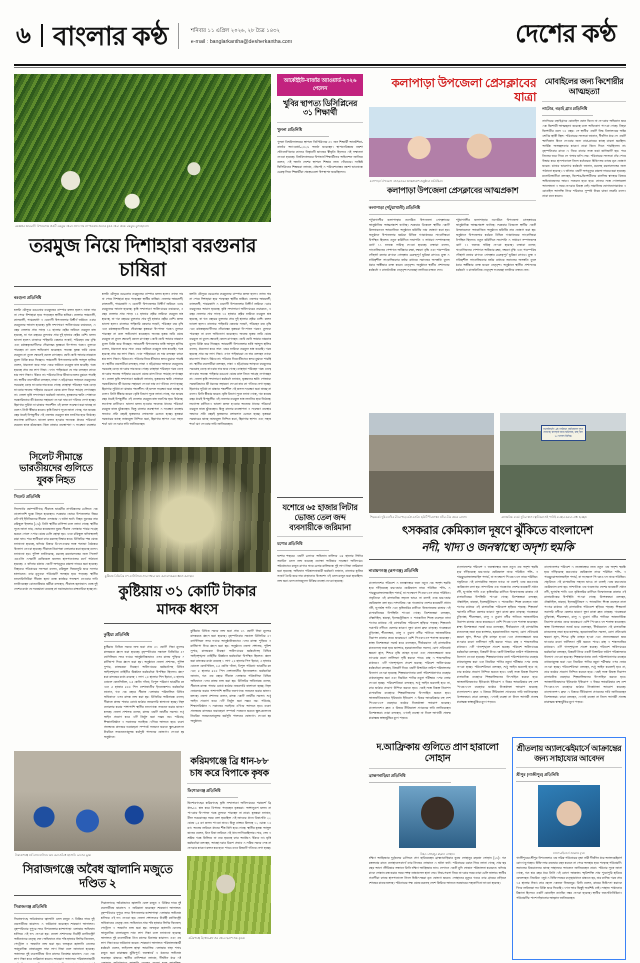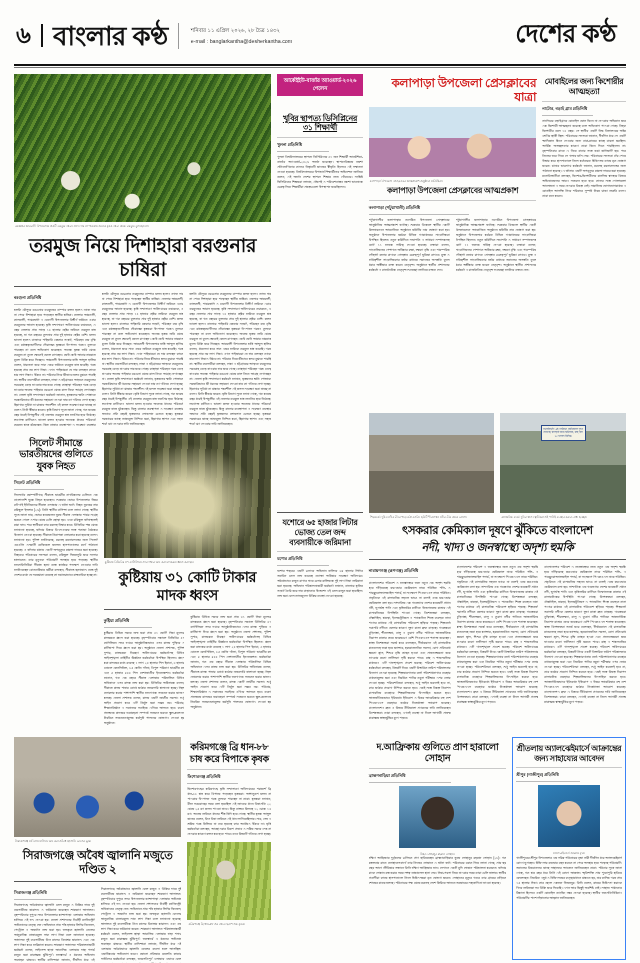--- a/index.html
+++ b/index.html
@@ -203,21 +203,21 @@
             <div class="body-text" style="height:118px;">চলতি মৌসুমে বরগুনায় তরমুজের বাম্পার ফলন হলেও ন্যায্য দাম না পেয়ে দিশাহারা হয়ে পড়েছেন স্থানীয় চাষিরা। জেলার আমতলী, তালতলী, পাথরঘাটা ও বেতাগী উপজেলার বিস্তীর্ণ জমিতে এবার তরমুজের আবাদ হয়েছে। কৃষি সম্প্রসারণ অধিদপ্তরের তথ্যমতে, এ বছর জেলায় প্রায় সাড়ে ১৪ হাজার হেক্টর জমিতে তরমুজ চাষ হয়েছে, যা গত বছরের তুলনায় প্রায় দুই হাজার হেক্টর বেশি। ফলন ভালো হলেও বাজারে পাইকারি ক্রেতার সংকট, পরিবহন ব্যয় বৃদ্ধি এবং মধ্যস্বত্বভোগীদের দৌরাত্ম্যে কৃষকরা উৎপাদন খরচও তুলতে পারছেন না বলে অভিযোগ করেছেন। অনেক কৃষক জমি থেকে তরমুজ না তুলে ক্ষেতেই ফেলে রাখছেন। কেউ কেউ আবার নামমাত্র মূল্যে বিক্রি করে দিচ্ছেন। আমতলী উপজেলার চাষি আব্দুল হালিম বলেন, ধারদেনা করে সাত একর জমিতে তরমুজ চাষ করেছি। খরচ হয়েছে প্রায় নয় লাখ টাকা। এখন পাইকাররা যে দাম বলছেন তাতে চার লাখ টাকাও উঠবে না। পরিবার নিয়ে কীভাবে চলব বুঝতে পারছি না। স্থানীয় ব্যবসায়ীরা বলছেন, ঢাকা ও চট্টগ্রামের আড়তে তরমুজের সরবরাহ বেড়ে যাওয়ায় দাম কমে গেছে। তাছাড়া পরিবহন খরচ বেড়ে যাওয়ায় অনেক পাইকার বরগুনা থেকে মাল নিতে আগ্রহ দেখাচ্ছেন না। জেলা কৃষি সম্প্রসারণ কর্মকর্তা জানান, কৃষকদের ক্ষতি পোষাতে সরকারিভাবে কী ধরনের সহায়তা দেওয়া যায় তা খতিয়ে দেখা হচ্ছে। হিমাগার সুবিধা না থাকায় পচনশীল এই ফসল সংরক্ষণ করা যাচ্ছে না বলেও তিনি স্বীকার করেন। কৃষি বিভাগ সূত্রে জানা গেছে, গত কয়েক বছর ধরেই উপকূলীয় এই জেলায় তরমুজ চাষ জনপ্রিয় হয়ে উঠেছে। লবণাক্ত মাটিতেও ভালো ফলন হওয়ায় অনেকে ধানের পরিবর্তে তরমুজ চাষে ঝুঁকেছেন। কিন্তু বাজার ব্যবস্থাপনা ও সংরক্ষণ ব্যবস্থার অভাবে প্রতি বছরই কৃষকদের লোকসান গুনতে হচ্ছে। কৃষকরা সরকারের কাছে ন্যায্যমূল্য নিশ্চিত করা, হিমাগার স্থাপন এবং সহজ শর্তে ঋণ দেওয়ার দাবি জানিয়েছেন।</div>
           </div>
           <div class="col">
             <div class="body-text" style="height:137px;">চলতি মৌসুমে বরগুনায় তরমুজের বাম্পার ফলন হলেও ন্যায্য দাম না পেয়ে দিশাহারা হয়ে পড়েছেন স্থানীয় চাষিরা। জেলার আমতলী, তালতলী, পাথরঘাটা ও বেতাগী উপজেলার বিস্তীর্ণ জমিতে এবার তরমুজের আবাদ হয়েছে। কৃষি সম্প্রসারণ অধিদপ্তরের তথ্যমতে, এ বছর জেলায় প্রায় সাড়ে ১৪ হাজার হেক্টর জমিতে তরমুজ চাষ হয়েছে, যা গত বছরের তুলনায় প্রায় দুই হাজার হেক্টর বেশি। ফলন ভালো হলেও বাজারে পাইকারি ক্রেতার সংকট, পরিবহন ব্যয় বৃদ্ধি এবং মধ্যস্বত্বভোগীদের দৌরাত্ম্যে কৃষকরা উৎপাদন খরচও তুলতে পারছেন না বলে অভিযোগ করেছেন। অনেক কৃষক জমি থেকে তরমুজ না তুলে ক্ষেতেই ফেলে রাখছেন। কেউ কেউ আবার নামমাত্র মূল্যে বিক্রি করে দিচ্ছেন। আমতলী উপজেলার চাষি আব্দুল হালিম বলেন, ধারদেনা করে সাত একর জমিতে তরমুজ চাষ করেছি। খরচ হয়েছে প্রায় নয় লাখ টাকা। এখন পাইকাররা যে দাম বলছেন তাতে চার লাখ টাকাও উঠবে না। পরিবার নিয়ে কীভাবে চলব বুঝতে পারছি না। স্থানীয় ব্যবসায়ীরা বলছেন, ঢাকা ও চট্টগ্রামের আড়তে তরমুজের সরবরাহ বেড়ে যাওয়ায় দাম কমে গেছে। তাছাড়া পরিবহন খরচ বেড়ে যাওয়ায় অনেক পাইকার বরগুনা থেকে মাল নিতে আগ্রহ দেখাচ্ছেন না। জেলা কৃষি সম্প্রসারণ কর্মকর্তা জানান, কৃষকদের ক্ষতি পোষাতে সরকারিভাবে কী ধরনের সহায়তা দেওয়া যায় তা খতিয়ে দেখা হচ্ছে। হিমাগার সুবিধা না থাকায় পচনশীল এই ফসল সংরক্ষণ করা যাচ্ছে না বলেও তিনি স্বীকার করেন। কৃষি বিভাগ সূত্রে জানা গেছে, গত কয়েক বছর ধরেই উপকূলীয় এই জেলায় তরমুজ চাষ জনপ্রিয় হয়ে উঠেছে। লবণাক্ত মাটিতেও ভালো ফলন হওয়ায় অনেকে ধানের পরিবর্তে তরমুজ চাষে ঝুঁকেছেন। কিন্তু বাজার ব্যবস্থাপনা ও সংরক্ষণ ব্যবস্থার অভাবে প্রতি বছরই কৃষকদের লোকসান গুনতে হচ্ছে। কৃষকরা সরকারের কাছে ন্যায্যমূল্য নিশ্চিত করা, হিমাগার স্থাপন এবং সহজ শর্তে ঋণ দেওয়ার দাবি জানিয়েছেন।</div>
           </div>
           <div class="col">
             <div class="body-text" style="height:137px;">চলতি মৌসুমে বরগুনায় তরমুজের বাম্পার ফলন হলেও ন্যায্য দাম না পেয়ে দিশাহারা হয়ে পড়েছেন স্থানীয় চাষিরা। জেলার আমতলী, তালতলী, পাথরঘাটা ও বেতাগী উপজেলার বিস্তীর্ণ জমিতে এবার তরমুজের আবাদ হয়েছে। কৃষি সম্প্রসারণ অধিদপ্তরের তথ্যমতে, এ বছর জেলায় প্রায় সাড়ে ১৪ হাজার হেক্টর জমিতে তরমুজ চাষ হয়েছে, যা গত বছরের তুলনায় প্রায় দুই হাজার হেক্টর বেশি। ফলন ভালো হলেও বাজারে পাইকারি ক্রেতার সংকট, পরিবহন ব্যয় বৃদ্ধি এবং মধ্যস্বত্বভোগীদের দৌরাত্ম্যে কৃষকরা উৎপাদন খরচও তুলতে পারছেন না বলে অভিযোগ করেছেন। অনেক কৃষক জমি থেকে তরমুজ না তুলে ক্ষেতেই ফেলে রাখছেন। কেউ কেউ আবার নামমাত্র মূল্যে বিক্রি করে দিচ্ছেন। আমতলী উপজেলার চাষি আব্দুল হালিম বলেন, ধারদেনা করে সাত একর জমিতে তরমুজ চাষ করেছি। খরচ হয়েছে প্রায় নয় লাখ টাকা। এখন পাইকাররা যে দাম বলছেন তাতে চার লাখ টাকাও উঠবে না। পরিবার নিয়ে কীভাবে চলব বুঝতে পারছি না। স্থানীয় ব্যবসায়ীরা বলছেন, ঢাকা ও চট্টগ্রামের আড়তে তরমুজের সরবরাহ বেড়ে যাওয়ায় দাম কমে গেছে। তাছাড়া পরিবহন খরচ বেড়ে যাওয়ায় অনেক পাইকার বরগুনা থেকে মাল নিতে আগ্রহ দেখাচ্ছেন না। জেলা কৃষি সম্প্রসারণ কর্মকর্তা জানান, কৃষকদের ক্ষতি পোষাতে সরকারিভাবে কী ধরনের সহায়তা দেওয়া যায় তা খতিয়ে দেখা হচ্ছে। হিমাগার সুবিধা না থাকায় পচনশীল এই ফসল সংরক্ষণ করা যাচ্ছে না বলেও তিনি স্বীকার করেন। কৃষি বিভাগ সূত্রে জানা গেছে, গত কয়েক বছর ধরেই উপকূলীয় এই জেলায় তরমুজ চাষ জনপ্রিয় হয়ে উঠেছে। লবণাক্ত মাটিতেও ভালো ফলন হওয়ায় অনেকে ধানের পরিবর্তে তরমুজ চাষে ঝুঁকেছেন। কিন্তু বাজার ব্যবস্থাপনা ও সংরক্ষণ ব্যবস্থার অভাবে প্রতি বছরই কৃষকদের লোকসান গুনতে হচ্ছে। কৃষকরা সরকারের কাছে ন্যায্যমূল্য নিশ্চিত করা, হিমাগার স্থাপন এবং সহজ শর্তে ঋণ দেওয়ার দাবি জানিয়েছেন।</div>
           </div>
         </div>
 
-        <div class="cols" style="margin-top:4px;">
+        <div class="cols" style="margin-top:18px;">
           <div class="col">
             <h1 class="hl hl-sm">সিলেট সীমান্তে ভারতীয়দের গুলিতে যুবক নিহত</h1>
             <div class="sep-light"></div>
             <div class="byline">সিলেট প্রতিনিধি</div>
             <div class="byline-rule"></div>
             <div class="body-text" style="height:230px;">সিলেটের কোম্পানীগঞ্জ সীমান্তে ভারতীয় নাগরিকদের গুলিতে এক বাংলাদেশি যুবক নিহত হয়েছেন। শুক্রবার ভোরে উপজেলার উত্তর রণিখাই ইউনিয়নের সীমান্ত এলাকায় এ ঘটনা ঘটে। নিহত যুবকের নাম রফিকুল ইসলাম (২৬)। তিনি স্থানীয় বাসিন্দা বলে জানা গেছে। স্থানীয় সূত্রে জানা যায়, ভোরে কয়েকজন যুবক সীমান্ত এলাকায় পাথর সংগ্রহ করতে গেলে ওপার থেকে গুলি ছোড়া হয়। এতে রফিকুল ঘটনাস্থলেই মারা যান। পরে স্থানীয়রা তার মরদেহ উদ্ধার করে। বিজিবির পক্ষ থেকে জানানো হয়েছে, ঘটনার বিষয়ে বিএসএফের সঙ্গে পতাকা বৈঠকের উদ্যোগ নেওয়া হয়েছে। সীমান্তে নিরাপত্তা জোরদার করা হয়েছে বলেও জানানো হয়। পুলিশ জানিয়েছে, মরদেহ ময়নাতদন্তের জন্য সিলেট এমএজি ওসমানী মেডিকেল কলেজ হাসপাতালের মর্গে পাঠানো হয়েছে। এ ঘটনায় থানায় একটি অপমৃত্যুর মামলা দায়ের করা হয়েছে। নিহতের পরিবারের সদস্যরা বলেন, রফিকুল দিনমজুরি করে সংসার চালাতেন। তার মৃত্যুতে পরিবারটি অসহায় হয়ে পড়েছে। স্থানীয় জনপ্রতিনিধিরা সীমান্ত হত্যা বন্ধে কার্যকর পদক্ষেপ নেওয়ার দাবি জানিয়েছেন। মানবাধিকার কর্মীরা বলছেন, সীমান্তে হত্যাকাণ্ড বন্ধে দুই দেশের মধ্যে যে সমঝোতা রয়েছে তা যথাযথভাবে বাস্তবায়িত হচ্ছে না।</div>
           </div>
 
           <div style="flex:2 1 0; min-width:0;">
             <div class="photo ph-soldiers"></div>
@@ -264,21 +264,21 @@
             <div class="photo ph-rice" style="margin-top:3px;"></div>
             <div class="photo-caption">করিমগঞ্জে ব্রি ধান-৮৮ এর ক্ষেতে হতাশ এক কৃষক।</div>
           </div>
         </div>
       </div>
 
       <div class="col">
         <div class="badge-magenta">
           <div>আর্কেইইউ-বার্জার অ্যাওয়ার্ড-২০২৬ পেলেন</div>
         </div>
-        <h1 class="hl hl-xs" style="margin-top:18px;text-decoration:underline;">খুবির স্থাপত্য ডিসিপ্লিনের ৩১ শিক্ষার্থী</h1>
+        <h1 class="hl hl-xs" style="margin-top:3px;">খুবির স্থাপত্য ডিসিপ্লিনের ৩১ শিক্ষার্থী</h1>
         <div class="sep-light"></div>
         <div class="byline">খুলনা প্রতিনিধি</div>
         <div class="byline-rule"></div>
         <div class="body-text" style="height:352px;">খুলনা বিশ্ববিদ্যালয়ের স্থাপত্য ডিসিপ্লিনের ৩১ জন শিক্ষার্থী আর্কেশিয়া-বার্জার অ্যাওয়ার্ড-২০২৬ অর্জন করেছেন। স্থাপত্যবিষয়ক নকশা প্রতিযোগিতায় তাদের উদ্ভাবনী কাজের স্বীকৃতি হিসেবে এই সম্মাননা দেওয়া হয়েছে। বিশ্ববিদ্যালয়ের উপাচার্য শিক্ষার্থীদের অভিনন্দন জানিয়ে বলেন, এই অর্জন দেশের স্থাপত্য শিক্ষার জন্য গৌরবের। সংশ্লিষ্ট ডিসিপ্লিনের শিক্ষকরা জানান, টেকসই ও পরিবেশবান্ধব নকশা ভাবনাকে গুরুত্ব দিয়ে শিক্ষার্থীরা প্রকল্পগুলো উপস্থাপন করেছিলেন।</div>
 
         <div class="sep"></div>
         <h1 class="hl hl-xs">যশোরে ৬৫ হাজার লিটার ভোজ্য তেল জব্দ ব্যবসায়ীকে জরিমানা</h1>
         <div class="sep-light"></div>
         <div class="byline">যশোর প্রতিনিধি</div>
         <div class="byline-rule"></div>

